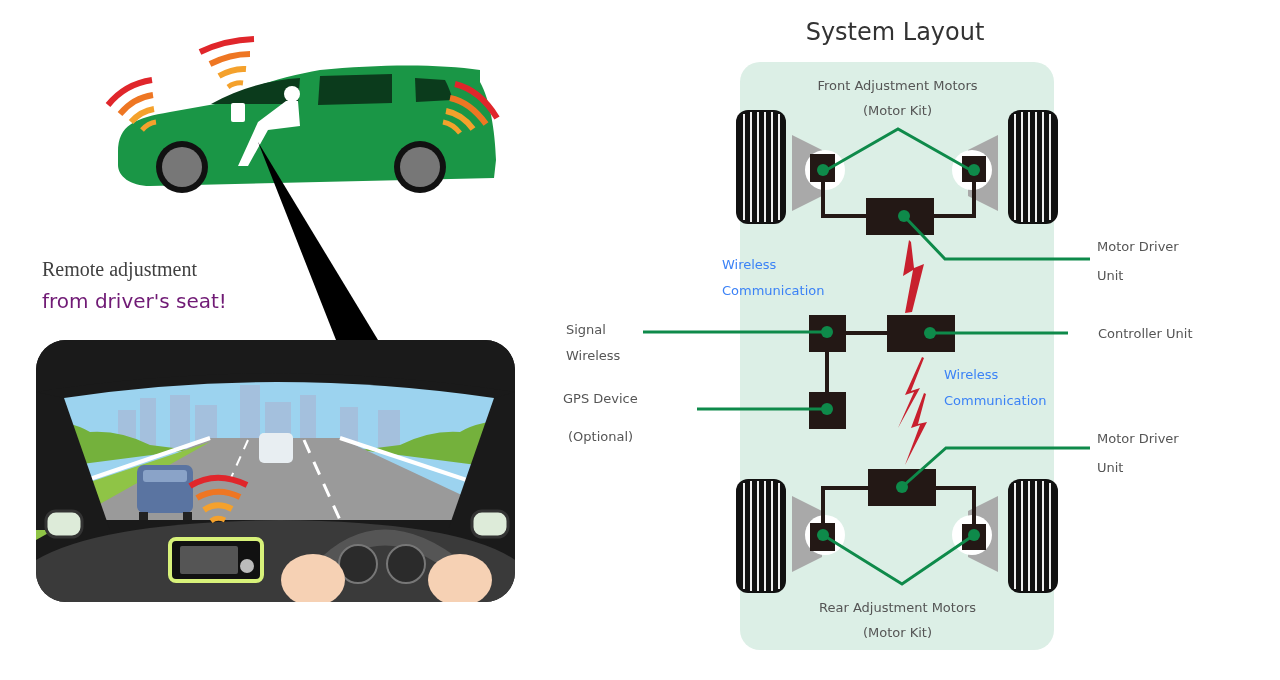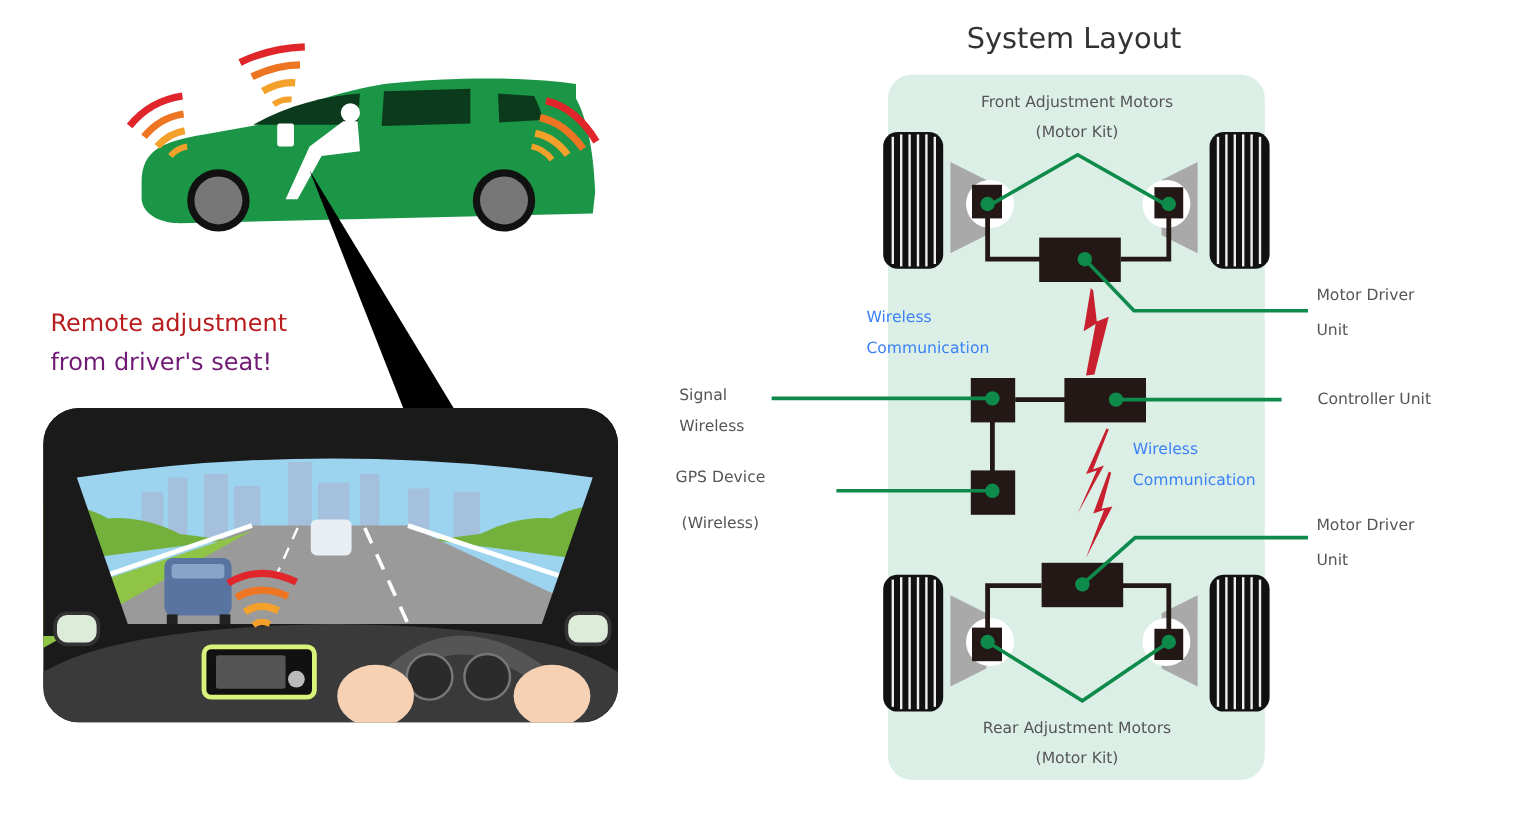--- a/index.html
+++ b/index.html
@@ -117,21 +117,21 @@
       <g fill="none">
         <path d="M190,486 Q216,470 247,485" stroke="#e0262b" stroke-width="6"></path>
         <path d="M197,498 Q217,486 240,497" stroke="#ee7623" stroke-width="6"></path>
         <path d="M204,510 Q217,501 232,509" stroke="#f4a12c" stroke-width="6"></path>
         <path d="M211,521 Q217,516 225,520" stroke="#f4a12c" stroke-width="5"></path>
       </g>
     </g>
   </g>
 </svg>
 
-<div class="txt" style="left:42px;top:253px;font-size:20px;line-height:32px;color:#b91c1c;">Remote adjustment</div>
+<div class="txt" style="left:42px;top:253px;font-size:20px;line-height:32px;color:#404040;font-family:Liberation Serif, serif;">Remote adjustment</div>
 <div class="txt" style="left:42px;top:285px;font-size:20px;line-height:32px;color:#701a75;">from driver's seat!</div>
 
 <svg width="1280" height="680">
   <rect x="740" y="62" width="314" height="588" rx="20" fill="#dcefe6"></rect>
 
   <g>
     <polygon points="792,135 822,150 822,196 792,211" fill="#a9a9a9"></polygon>
     <polygon points="998,135 968,150 968,196 998,211" fill="#a9a9a9"></polygon>
     <circle cx="825" cy="170" r="20" fill="#ffffff"></circle>
     <circle cx="972" cy="170" r="20" fill="#ffffff"></circle>
@@ -248,19 +248,19 @@
 
 <div class="txt" style="left:1098px;top:320px;">Controller Unit</div>
 
 <div class="txt" style="left:566px;top:316px;text-align:right;">Signal</div>
 <div class="txt" style="left:566px;top:342px;">Wireless</div>
 
 <div class="txt red" style="left:944px;top:361px;">Wireless</div>
 <div class="txt red" style="left:944px;top:387px;">Communication</div>
 
 <div class="txt" style="left:563px;top:385px;">GPS Device</div>
-<div class="txt" style="left:568px;top:423px;">(Wireless)</div>
+<div class="txt" style="left:568px;top:423px;">(Optional)</div>
 
 <div class="txt" style="left:1097px;top:425px;">Motor Driver</div>
 <div class="txt" style="left:1097px;top:454px;">Unit</div>
 
 <div class="txt center" style="left:745px;top:594px;width:305px;">Rear Adjustment Motors</div>
 <div class="txt center" style="left:745px;top:619px;width:305px;">(Motor Kit)</div>
 
 </body></html>

